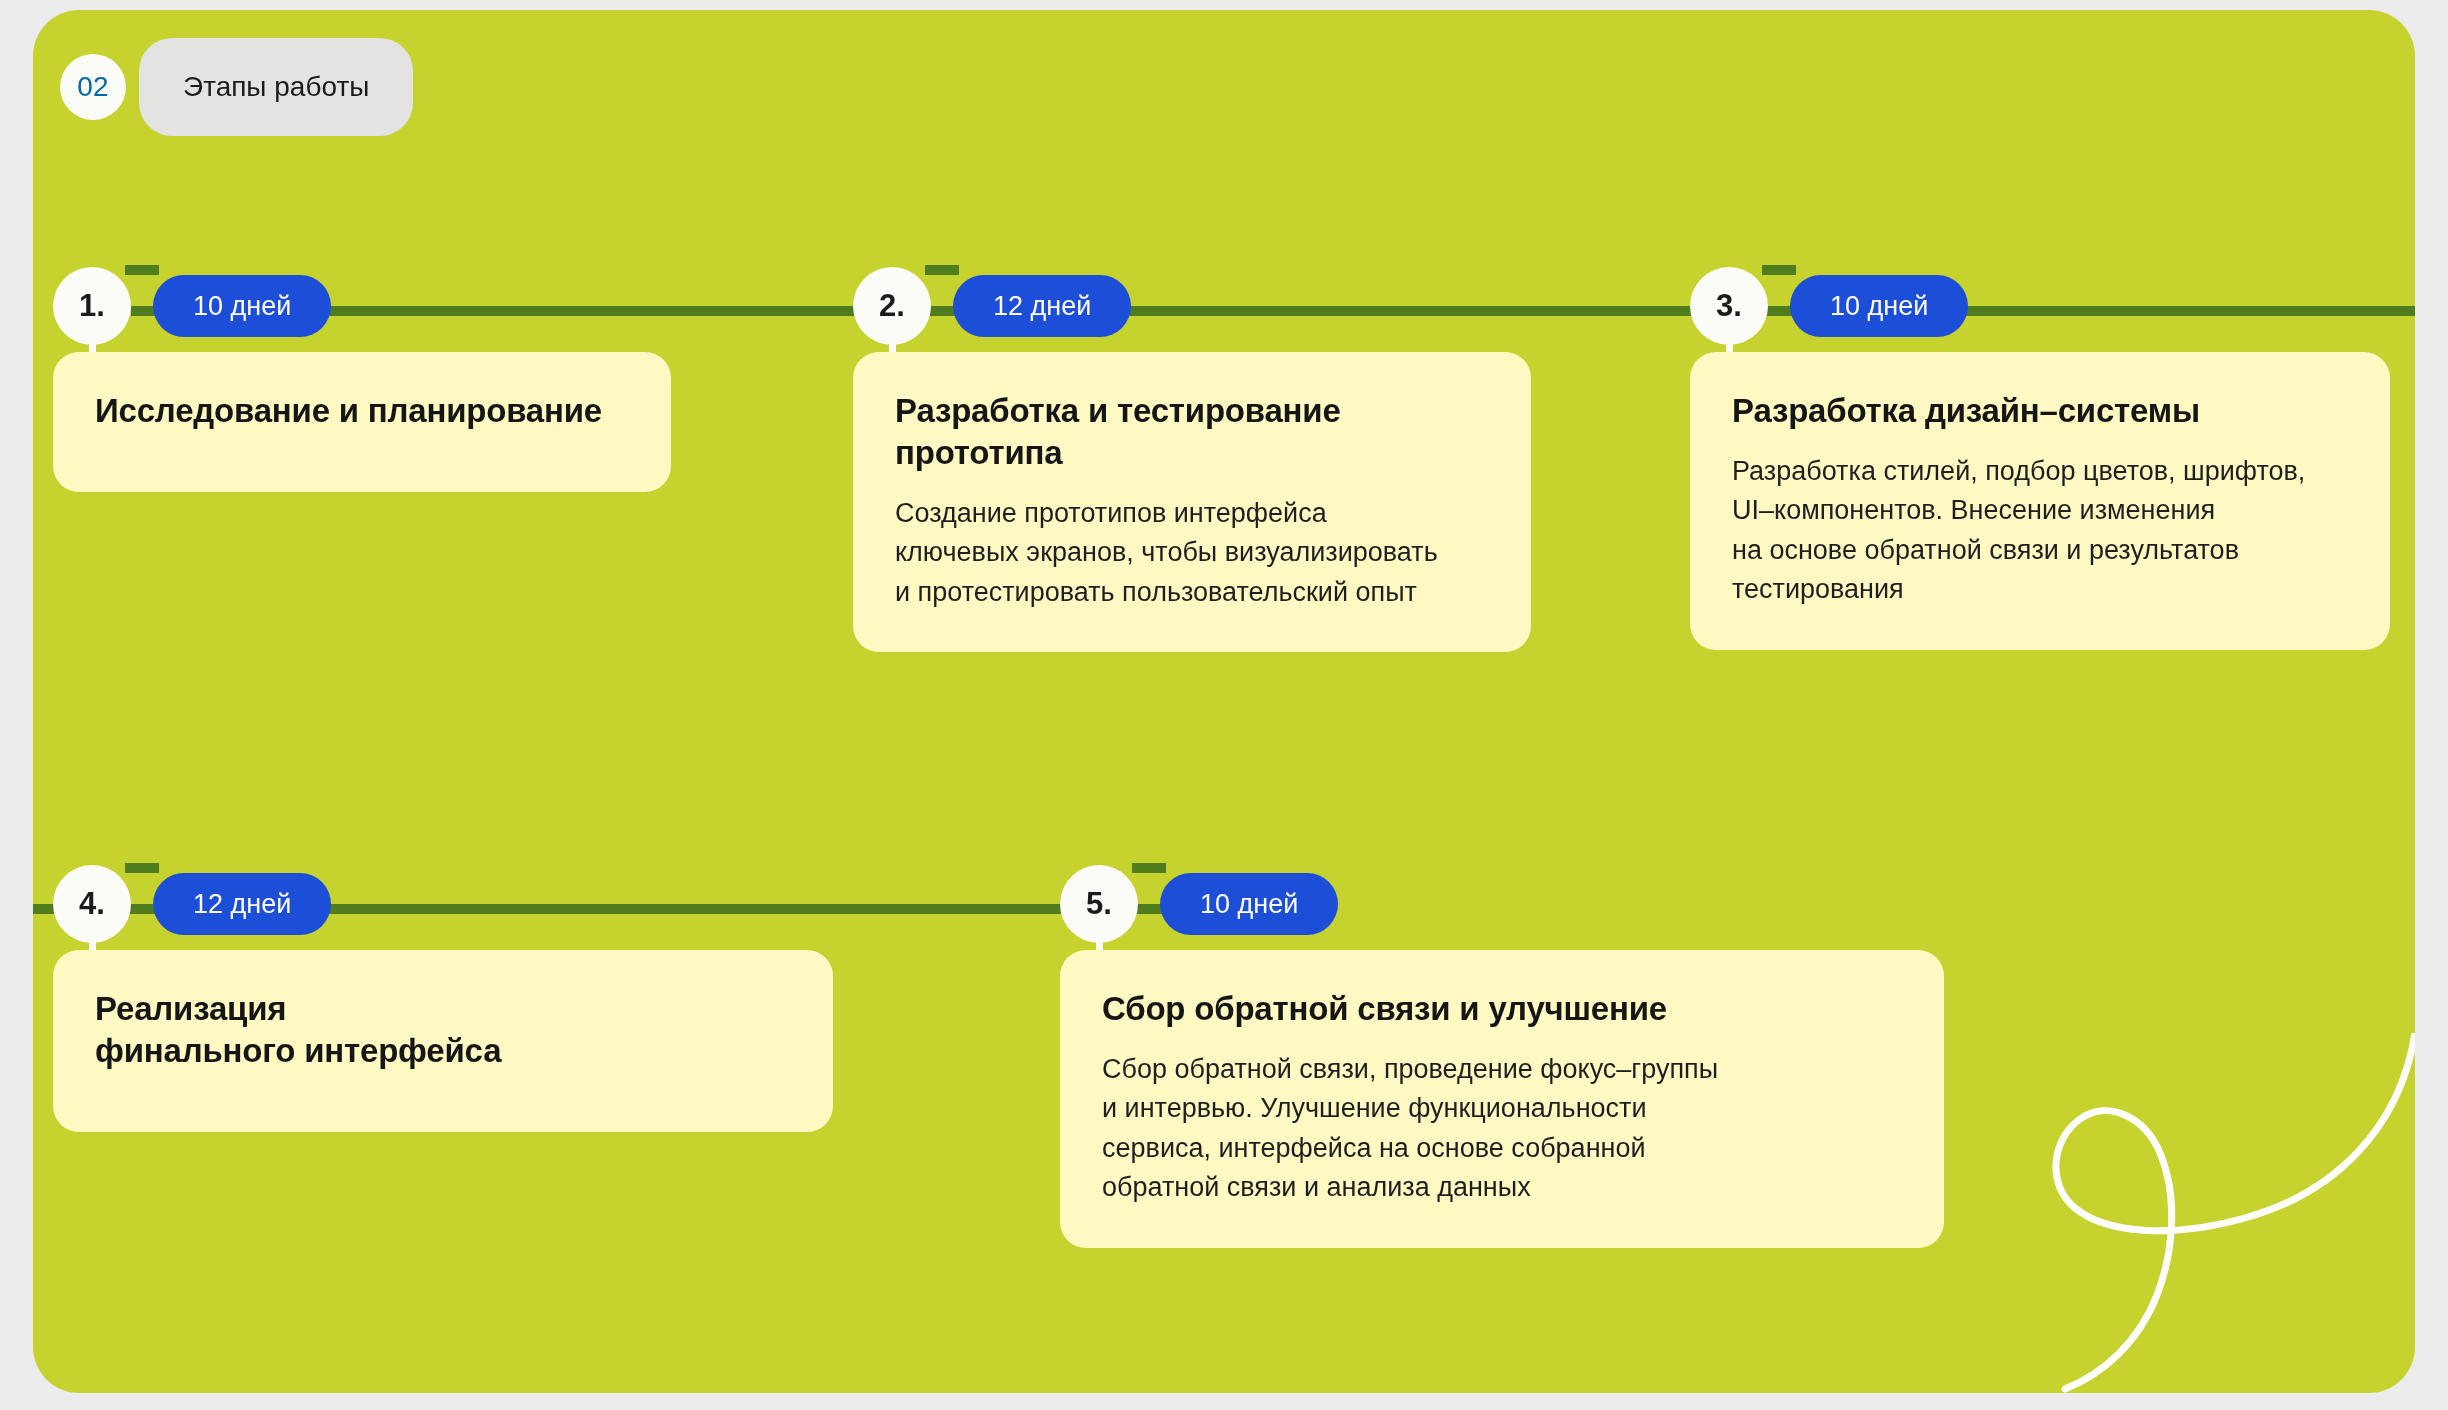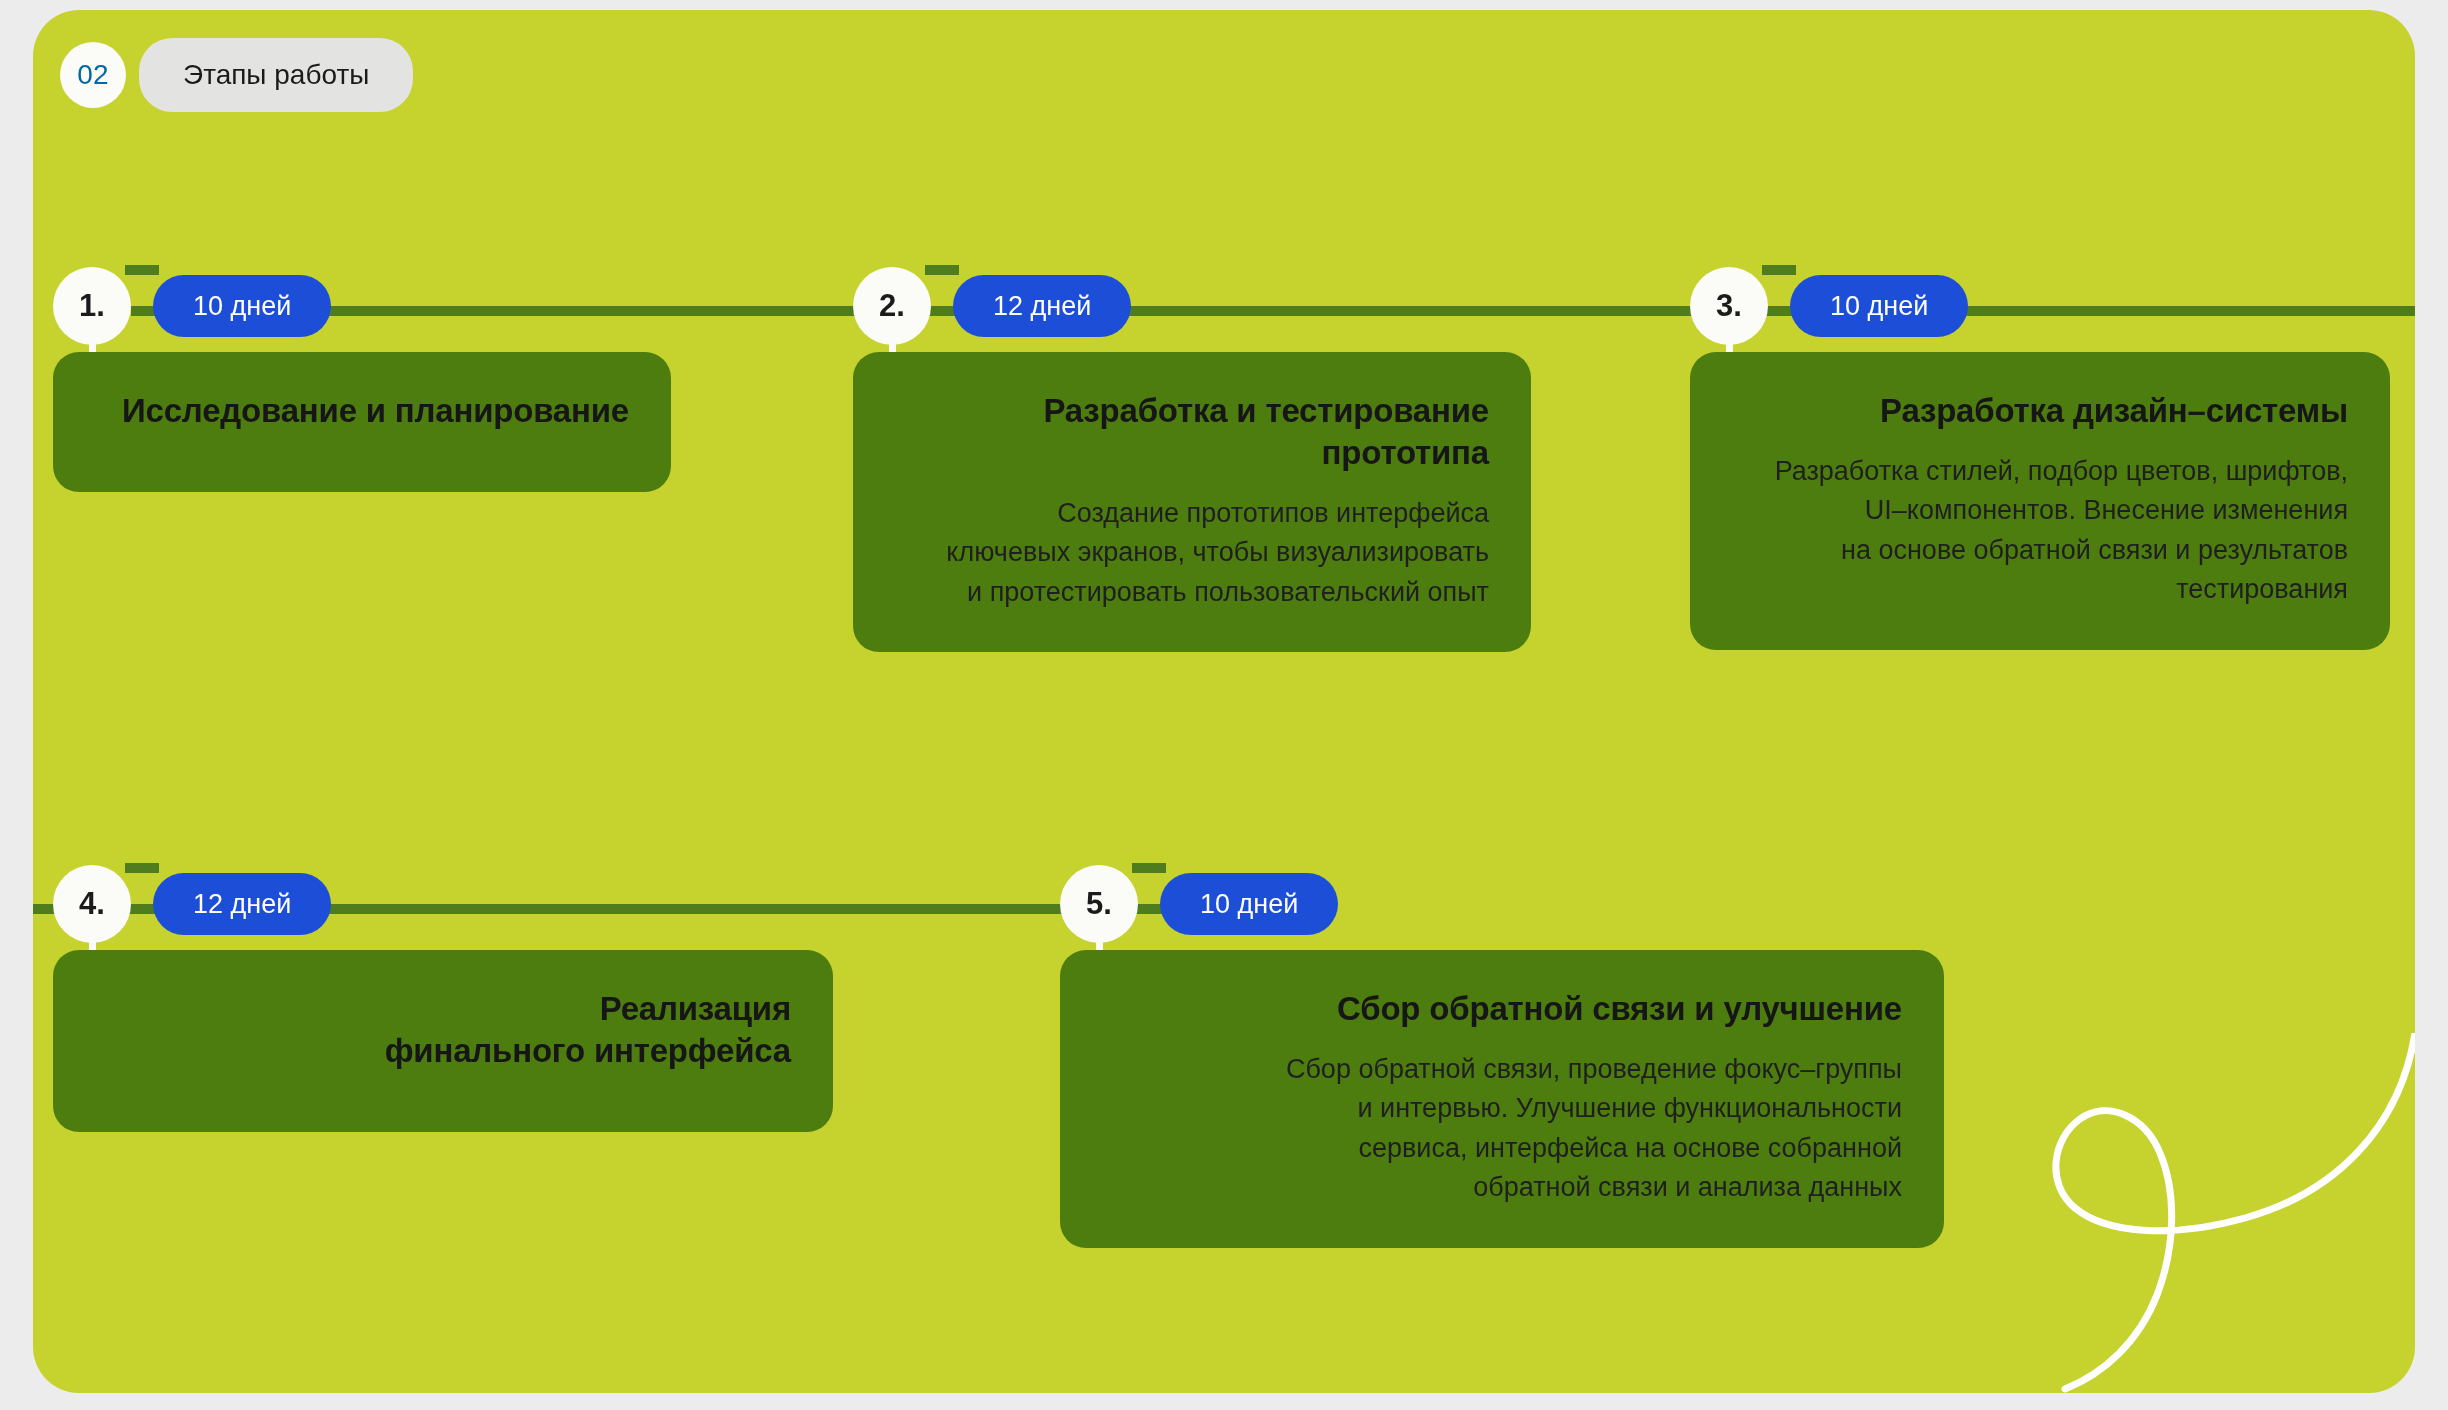--- a/index.html
+++ b/index.html
@@ -44,21 +44,21 @@
     background: #fbfbf7;
     display: flex;
     align-items: center;
     justify-content: center;
     font-size: 28px;
     color: #0369a1;
     letter-spacing: .2px;
   }
   .section-pill {
     height: 66px;
-    padding: 4px 44px;
+    padding: 16px 44px;
     border-radius: 33px;
     background: #e3e3e1;
     display: flex;
     align-items: center;
     justify-content: center;
     font-size: 28px;
     color: #1b1b1b;
   }
 
   
@@ -138,26 +138,25 @@
     width: 7px;
     height: 54px;
     background: #fbfbf7;
     z-index: 5;
   }
 
   
   .card {
     position: absolute;
     top: 120px;
-    background: #4d7c0f;
+    background: #fef9c3;
     border-radius: 26px;
     box-sizing: border-box;
-    padding: 38px 42px 40px 42px;
+    padding: 38px 27px 40px 42px;
     z-index: 5;
-    text-align: right;
   }
   .card-title {
     font-size: 33px;
     font-weight: 700;
     line-height: 1.27;
     color: #161616;
     margin: 0 0 20px 0;
     letter-spacing: -0.2px;
     white-space: pre-line;
   }

